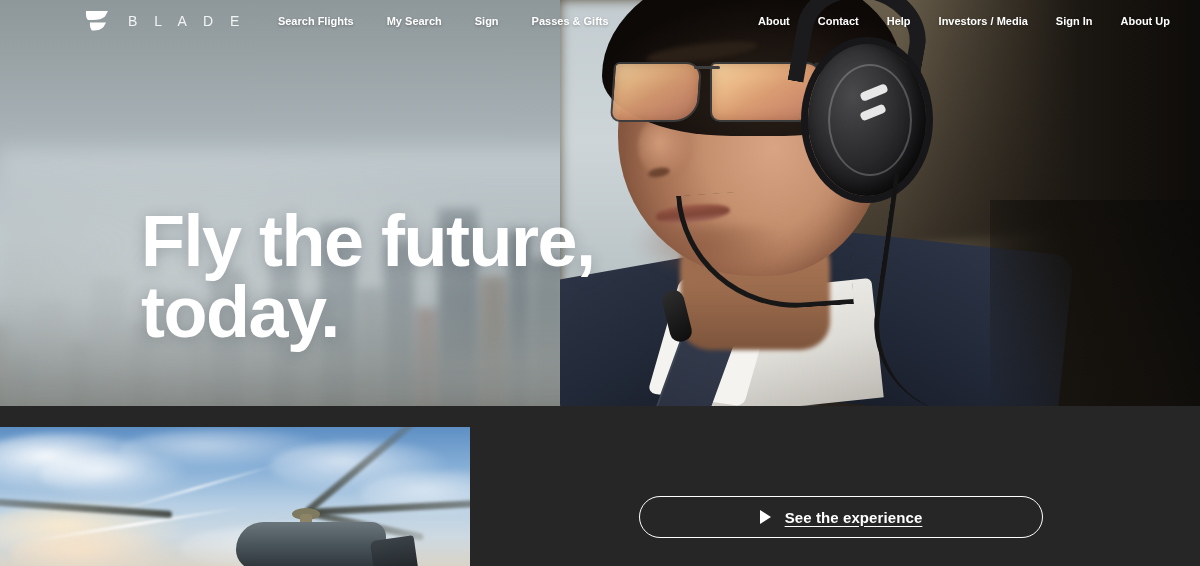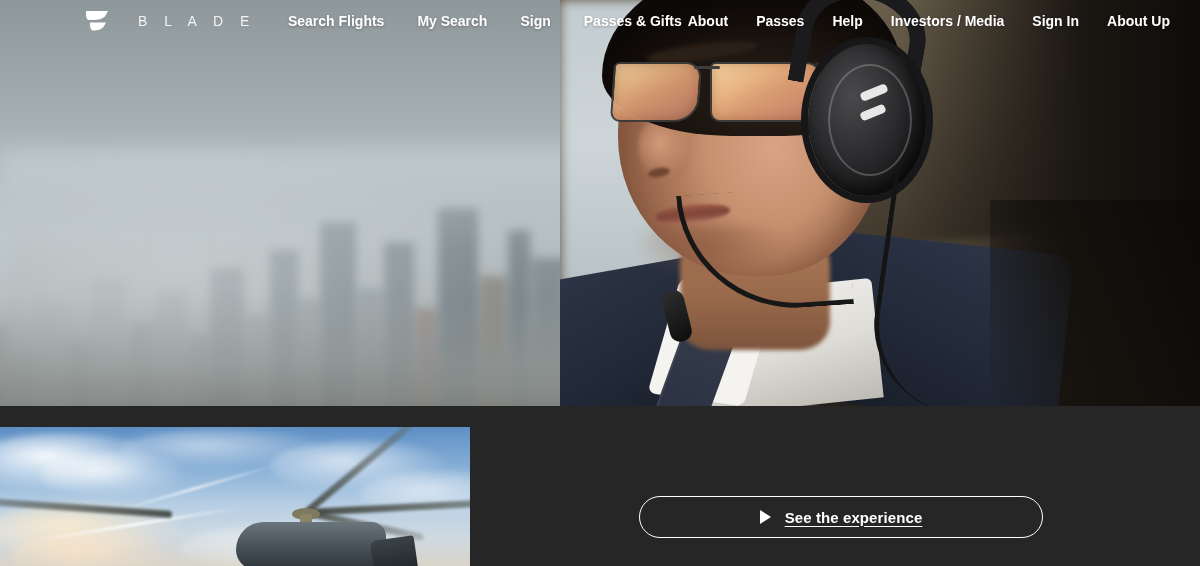--- a/index.html
+++ b/index.html
@@ -227,30 +227,30 @@
     white-space: pre-line;
   }
 
   
   .header {
     position: absolute; left: 0; top: 0; width: 1200px; height: 42px;
     display: flex; align-items: center;
     z-index: 40;
     padding: 0 0 0 84px;
   }
-  .brand { display: flex; align-items: center; gap: 28px; }
+  .brand { display: flex; align-items: center; gap: 18px; }
   .brand-mark { width: 26px; height: 24px; position: relative; }
   .wordmark {
     color: #f2f4f4; font-size: 14px; font-weight: 400;
     letter-spacing: 6.5px;
   }
   .nav-left { display: flex; align-items: center; gap: 33px; margin-left: 32px; }
   .nav-right { display: flex; align-items: center; gap: 28px; margin-left: auto; margin-right: 30px; }
   .nav-link {
-    color: #ffffff; font-size: 14px; font-weight: 700;
+    color: #ffffff; font-size: 11px; font-weight: 700;
     text-decoration: none; white-space: nowrap;
     text-shadow: 0 1px 3px rgba(0,0,0,.28);
     cursor: pointer;
   }
   .nav-left .nav-link { font-weight: 700; }
 
   
   .dark-section {
     position: absolute; left: 0; top: 406px; width: 1200px; height: 160px;
     background: #262626;
@@ -412,20 +412,22 @@
       <div class="headband"></div>
       <div class="earcup"></div>
       <div class="earcup-arc"></div>
       <div class="earcup-slot slot1"></div>
       <div class="earcup-slot slot2"></div>
       <div class="mic-boom"></div>
       <div class="mic-head"></div>
       <div class="headset-cable"></div>
     </div>
 
+    <div class="headline">Fly the future,
+today.</div>
   </div>
 
   <div class="header">
     <div class="brand">
       <span class="brand-mark">
         <svg viewBox="0 0 26 24" width="26" height="24" aria-hidden="true">
           <path d="M2 2 L24 2 L21 7.5 Q17 11 9 11 L4 11 Q1.5 9 2 2 Z" fill="#ffffff"></path>
           <path d="M6 13.5 L22 13.5 L19.5 18 Q16 21.5 10 21.5 L8 21.5 Q5.5 19 6 13.5 Z" fill="#ffffff"></path>
         </svg>
       </span>
@@ -434,21 +436,21 @@
 
     <nav class="nav-left">
       <a class="nav-link">Search Flights</a>
       <a class="nav-link">My Search</a>
       <a class="nav-link">Sign</a>
       <a class="nav-link">Passes &amp; Gifts</a>
     </nav>
 
     <nav class="nav-right">
       <a class="nav-link">About</a>
-      <a class="nav-link">Passes</a>
+      <a class="nav-link">Contact</a>
       <a class="nav-link">Help</a>
       <a class="nav-link">Investors / Media</a>
       <a class="nav-link">Sign In</a>
       <a class="nav-link">About Up</a>
     </nav>
   </div>
 
   <div class="dark-section">
     <div class="promo-photo">
       <div class="cloud" style="left:-30px; top:6px;  width:190px; height:58px;"></div>

